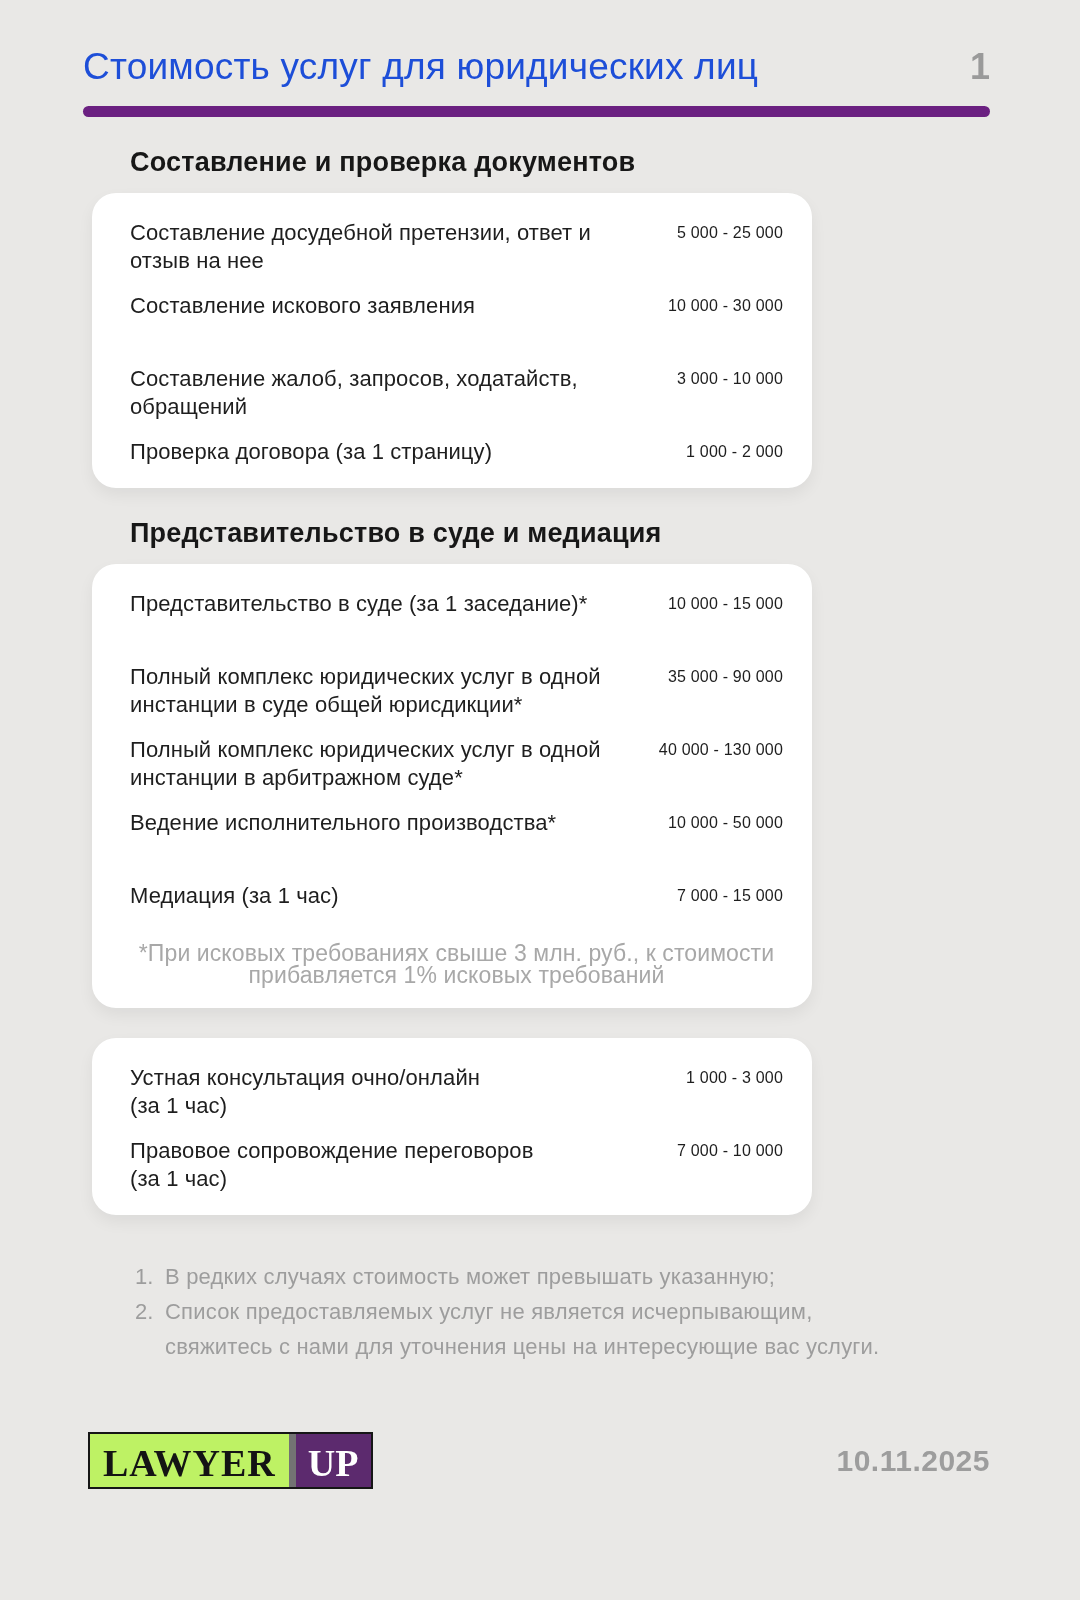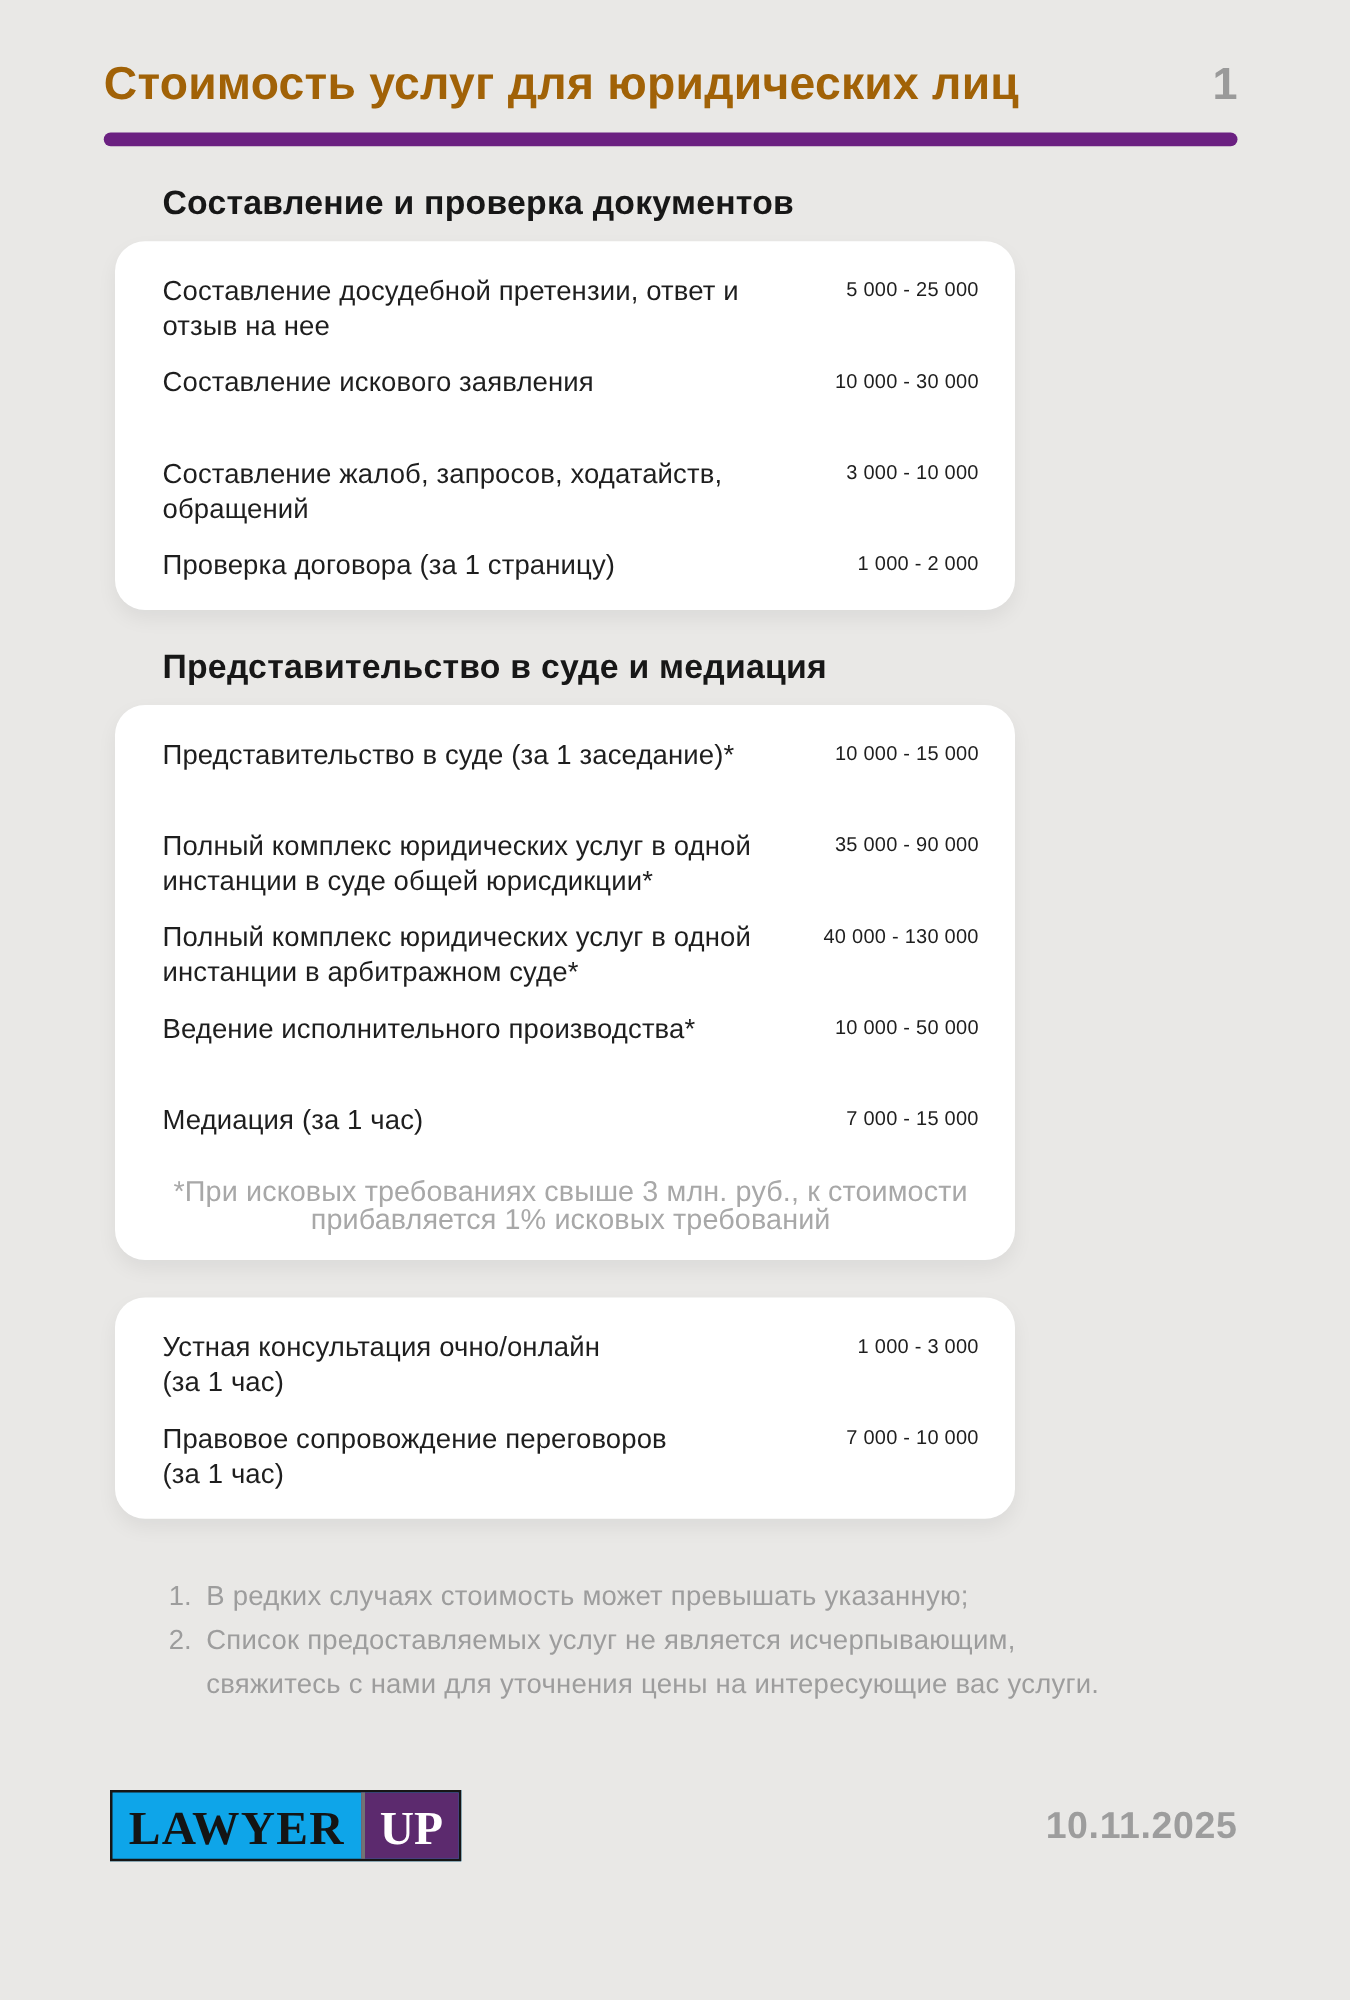--- a/index.html
+++ b/index.html
@@ -12,21 +12,21 @@
     position: relative;
   }
   .page { width: 1080px; height: 1600px; padding-top: 42px; }
 
   
   .header-row {
     margin: 0 90px 0 83px;
     display: flex; justify-content: space-between; align-items: flex-start;
   }
   .page-title {
-    font-size: 37px; font-weight: 700; color: #a16207;
+    font-size: 37px; font-weight: 400; color: #1d4ed8;
     letter-spacing: 0.2px; line-height: 50px;
   }
   .page-number {
     font-size: 36px; font-weight: 700; color: #9a9a9a; line-height: 50px;
   }
   .title-underline {
     margin: 14px 0 0 83px;
     width: 907px; height: 11px;
     background: #6b2081; border-radius: 6px;
   }
@@ -77,35 +77,35 @@
     white-space: pre-line; letter-spacing: 0.2px;
   }
 
   
   .footer {
     margin: 68px 90px 0 88px;
     display: flex; justify-content: space-between; align-items: center;
   }
   .brand-logo {
     display: inline-flex; align-items: stretch;
-    border: 2px solid #161616; background: #0ea5e9;
+    border: 2px solid #161616; background: #bef264;
     height: 57px;
   }
   .logo-lawyer {
     font-family: "Liberation Serif", serif;
     font-weight: 700; font-size: 38px; color: #141414;
     letter-spacing: 1px;
     padding: 5px 13px 0 13px;
     display: flex; align-items: center;
   }
   .logo-up {
     font-family: "Liberation Serif", serif;
     font-weight: 700; font-size: 38px; color: #ffffff;
     background: #5c2a6e;
-    border-left: 3px solid #737373;
+    border-left: 7px solid #737373;
     padding: 5px 13px 0 12px;
     display: flex; align-items: center;
   }
   .document-date {
     font-size: 30px; font-weight: 700; color: #9d9d9d; letter-spacing: 0.5px;
   }
 </style>
 </head>
 <body>
 

